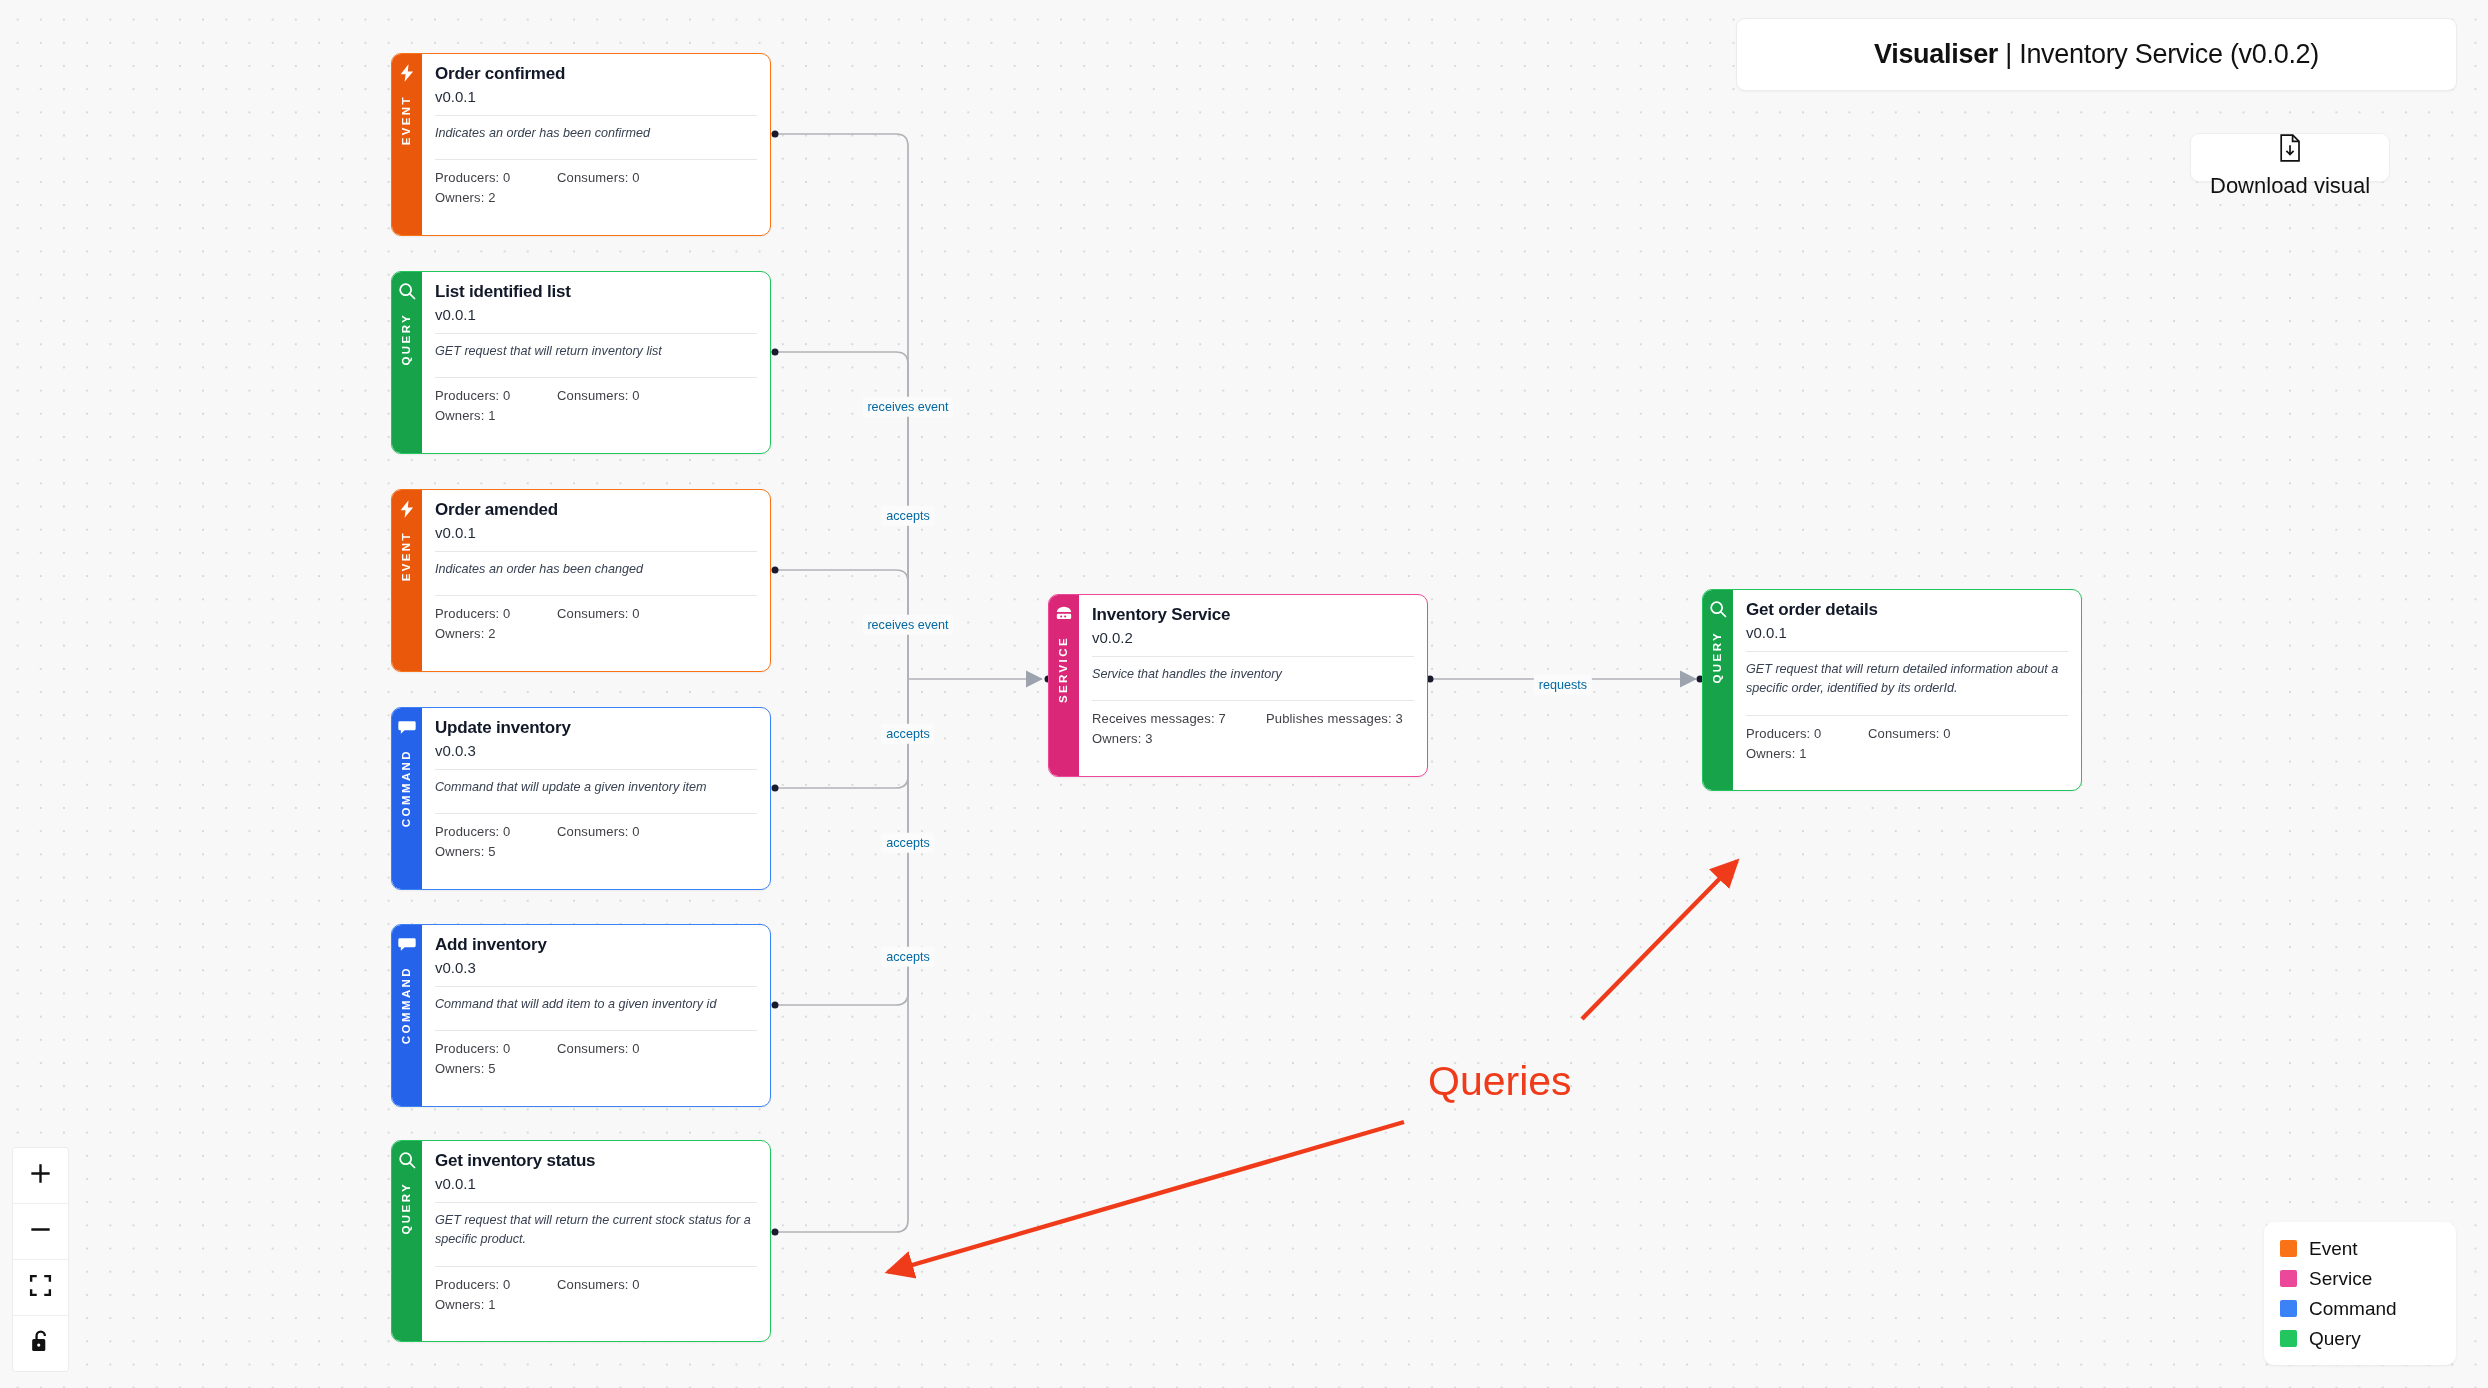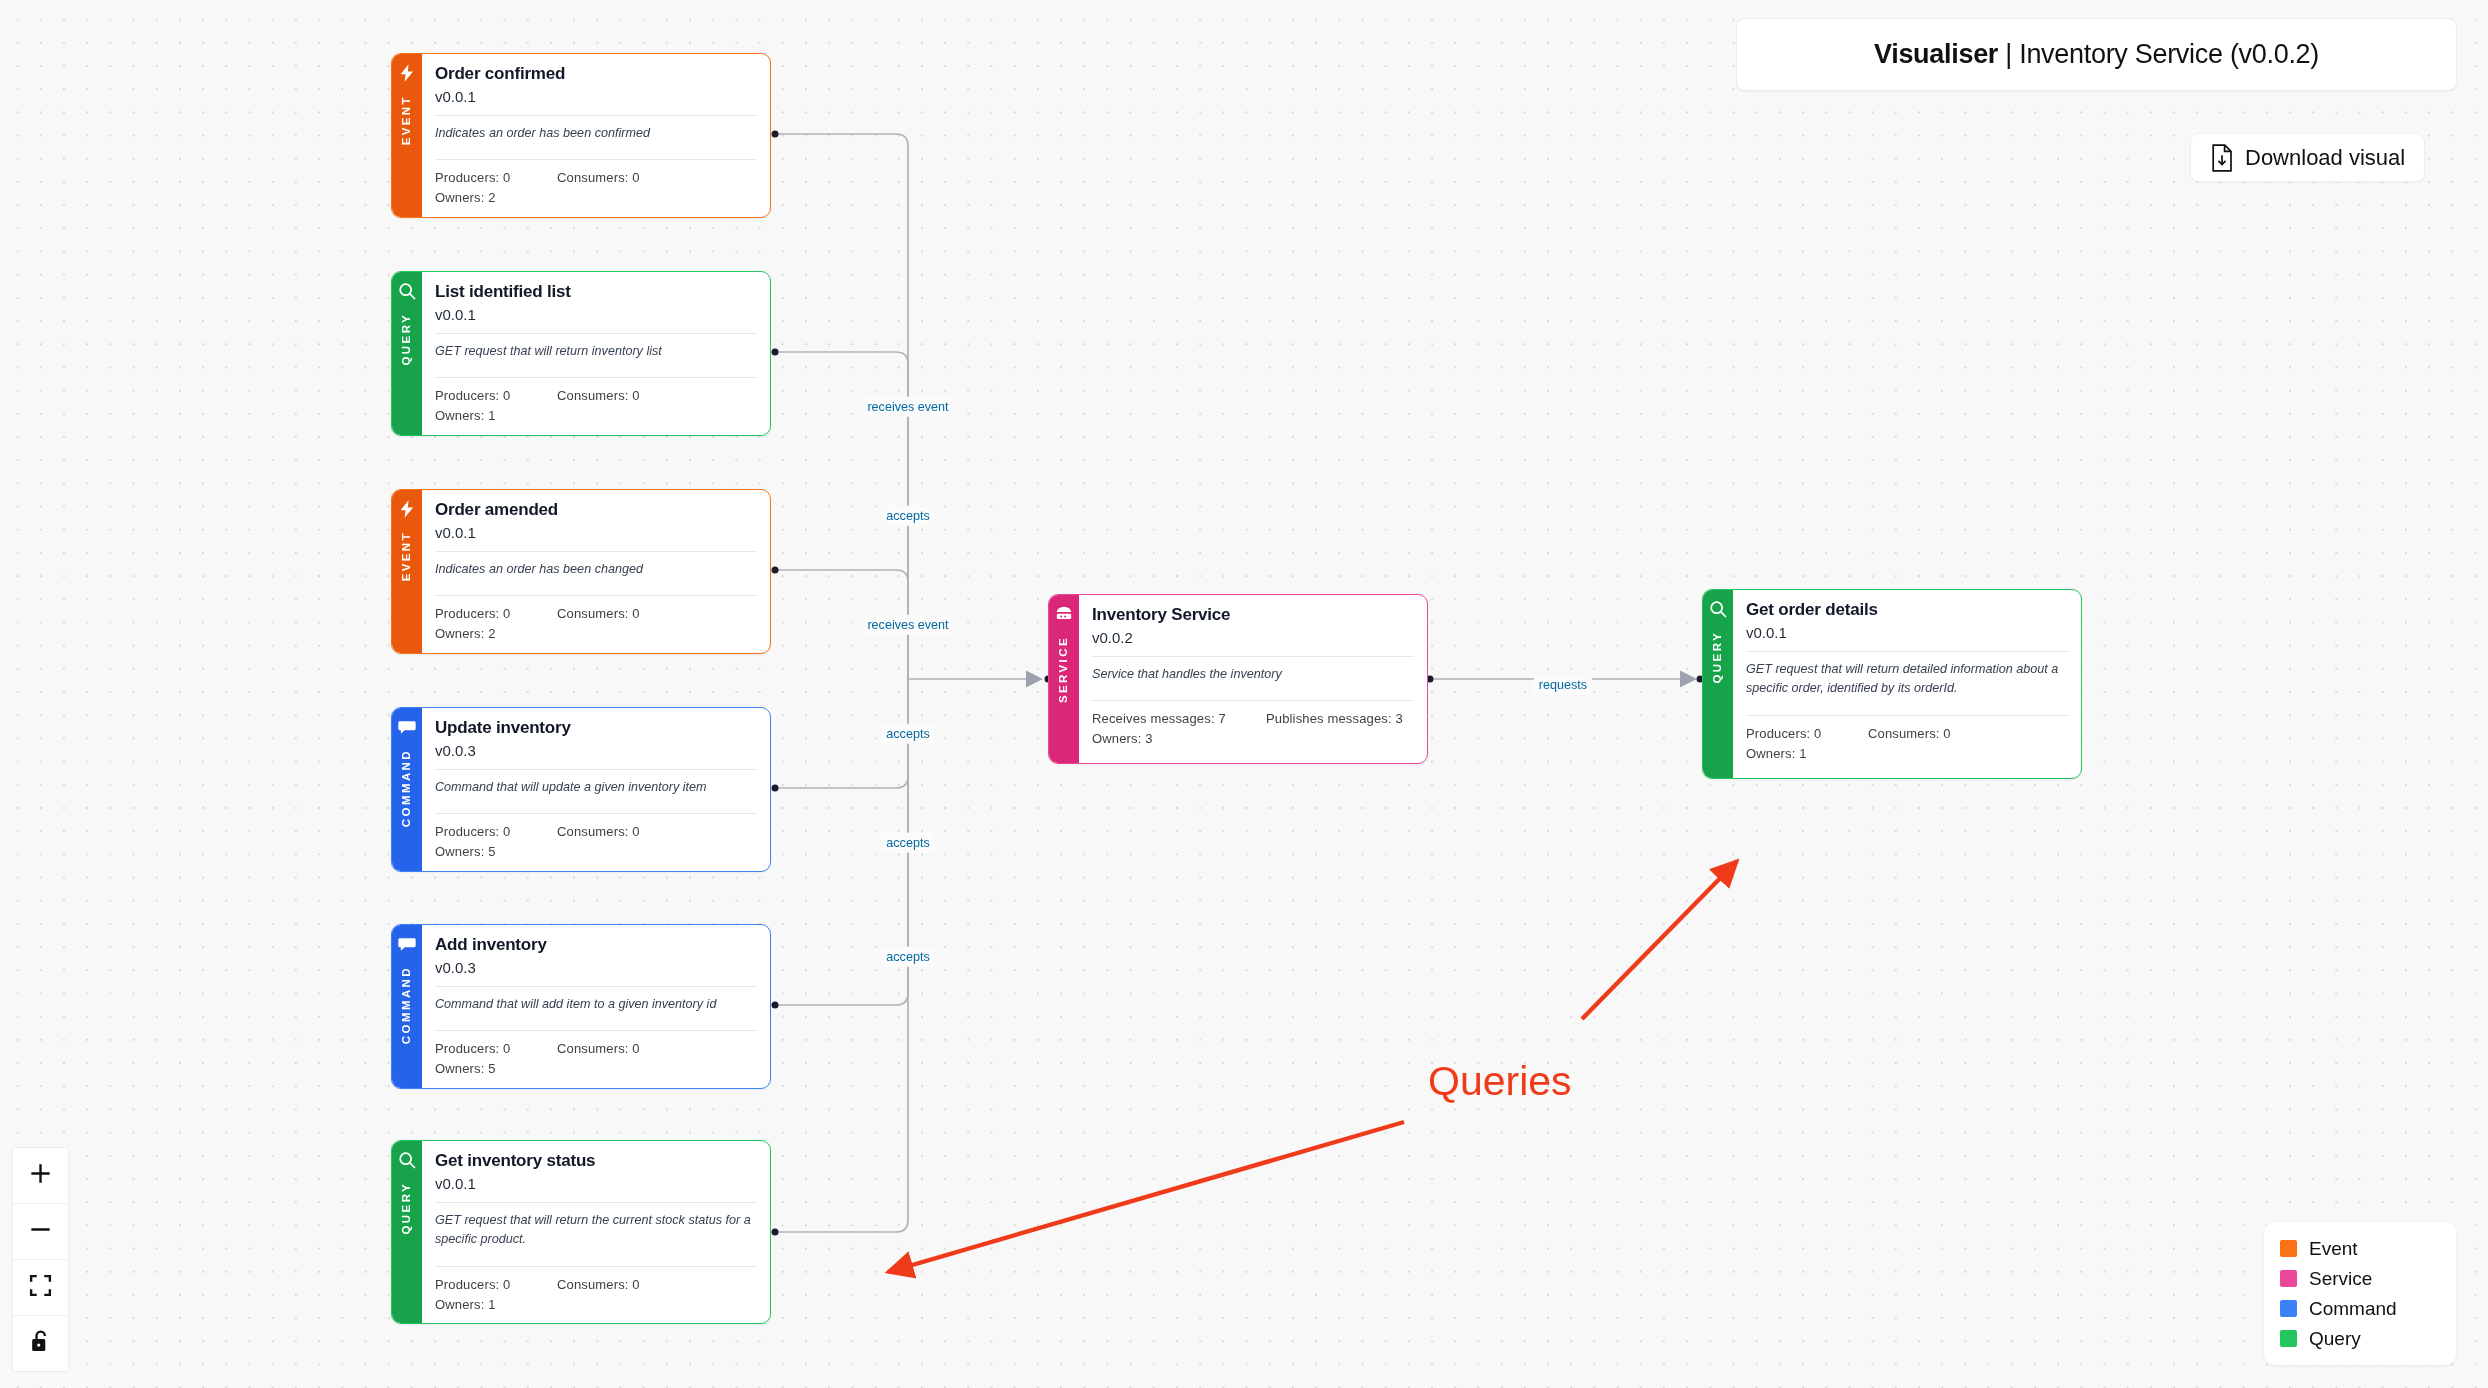--- a/index.html
+++ b/index.html
@@ -46,21 +46,21 @@
     transform:rotate(180deg);
     font-size:11.5px;
     font-weight:700;
     letter-spacing:2.4px;
     line-height:1;
     text-transform:uppercase;
     white-space:nowrap;
   }
   .node .body{
     flex:1 1 auto;min-width:0;
-    padding:9px 13px 8px 13px;
+    padding:9px 13px 26px 13px;
     display:flex;flex-direction:column;
   }
   .node .title{
     font-size:17px;font-weight:700;line-height:1.25;
     color:#111827;letter-spacing:-0.2px;
   }
   .node .version{
     font-size:15px;font-weight:400;color:#1f2937;margin-top:3px;line-height:1.3;
   }
   .node .hr{height:1px;background:#e7e7e7;margin:8px 0 0 0;}
@@ -115,20 +115,21 @@
   #titlePanel .t-txt b{font-weight:700;}
   #titlePanel .t-txt span.sep{font-weight:400;}
 
   #downloadBtn{
     position:absolute;left:2190px;top:133px;height:47px;
     background:#fff;border:1px solid #efefef;border-radius:9px;
     display:flex;align-items:center;gap:11px;
     padding:0 19px;
     box-shadow:0 1px 2px rgba(0,0,0,.04);
     cursor:pointer;
+    flex-direction:column;
   }
   #downloadBtn .dl-label{font-size:22px;color:#111;white-space:nowrap;}
 
   
   #legend{
     position:absolute;left:2264px;top:1222px;width:192px;
     background:#fff;border-radius:10px;
     padding:11px 16px 12px 16px;
     box-shadow:0 1px 3px rgba(0,0,0,.07);
     box-sizing:border-box;

